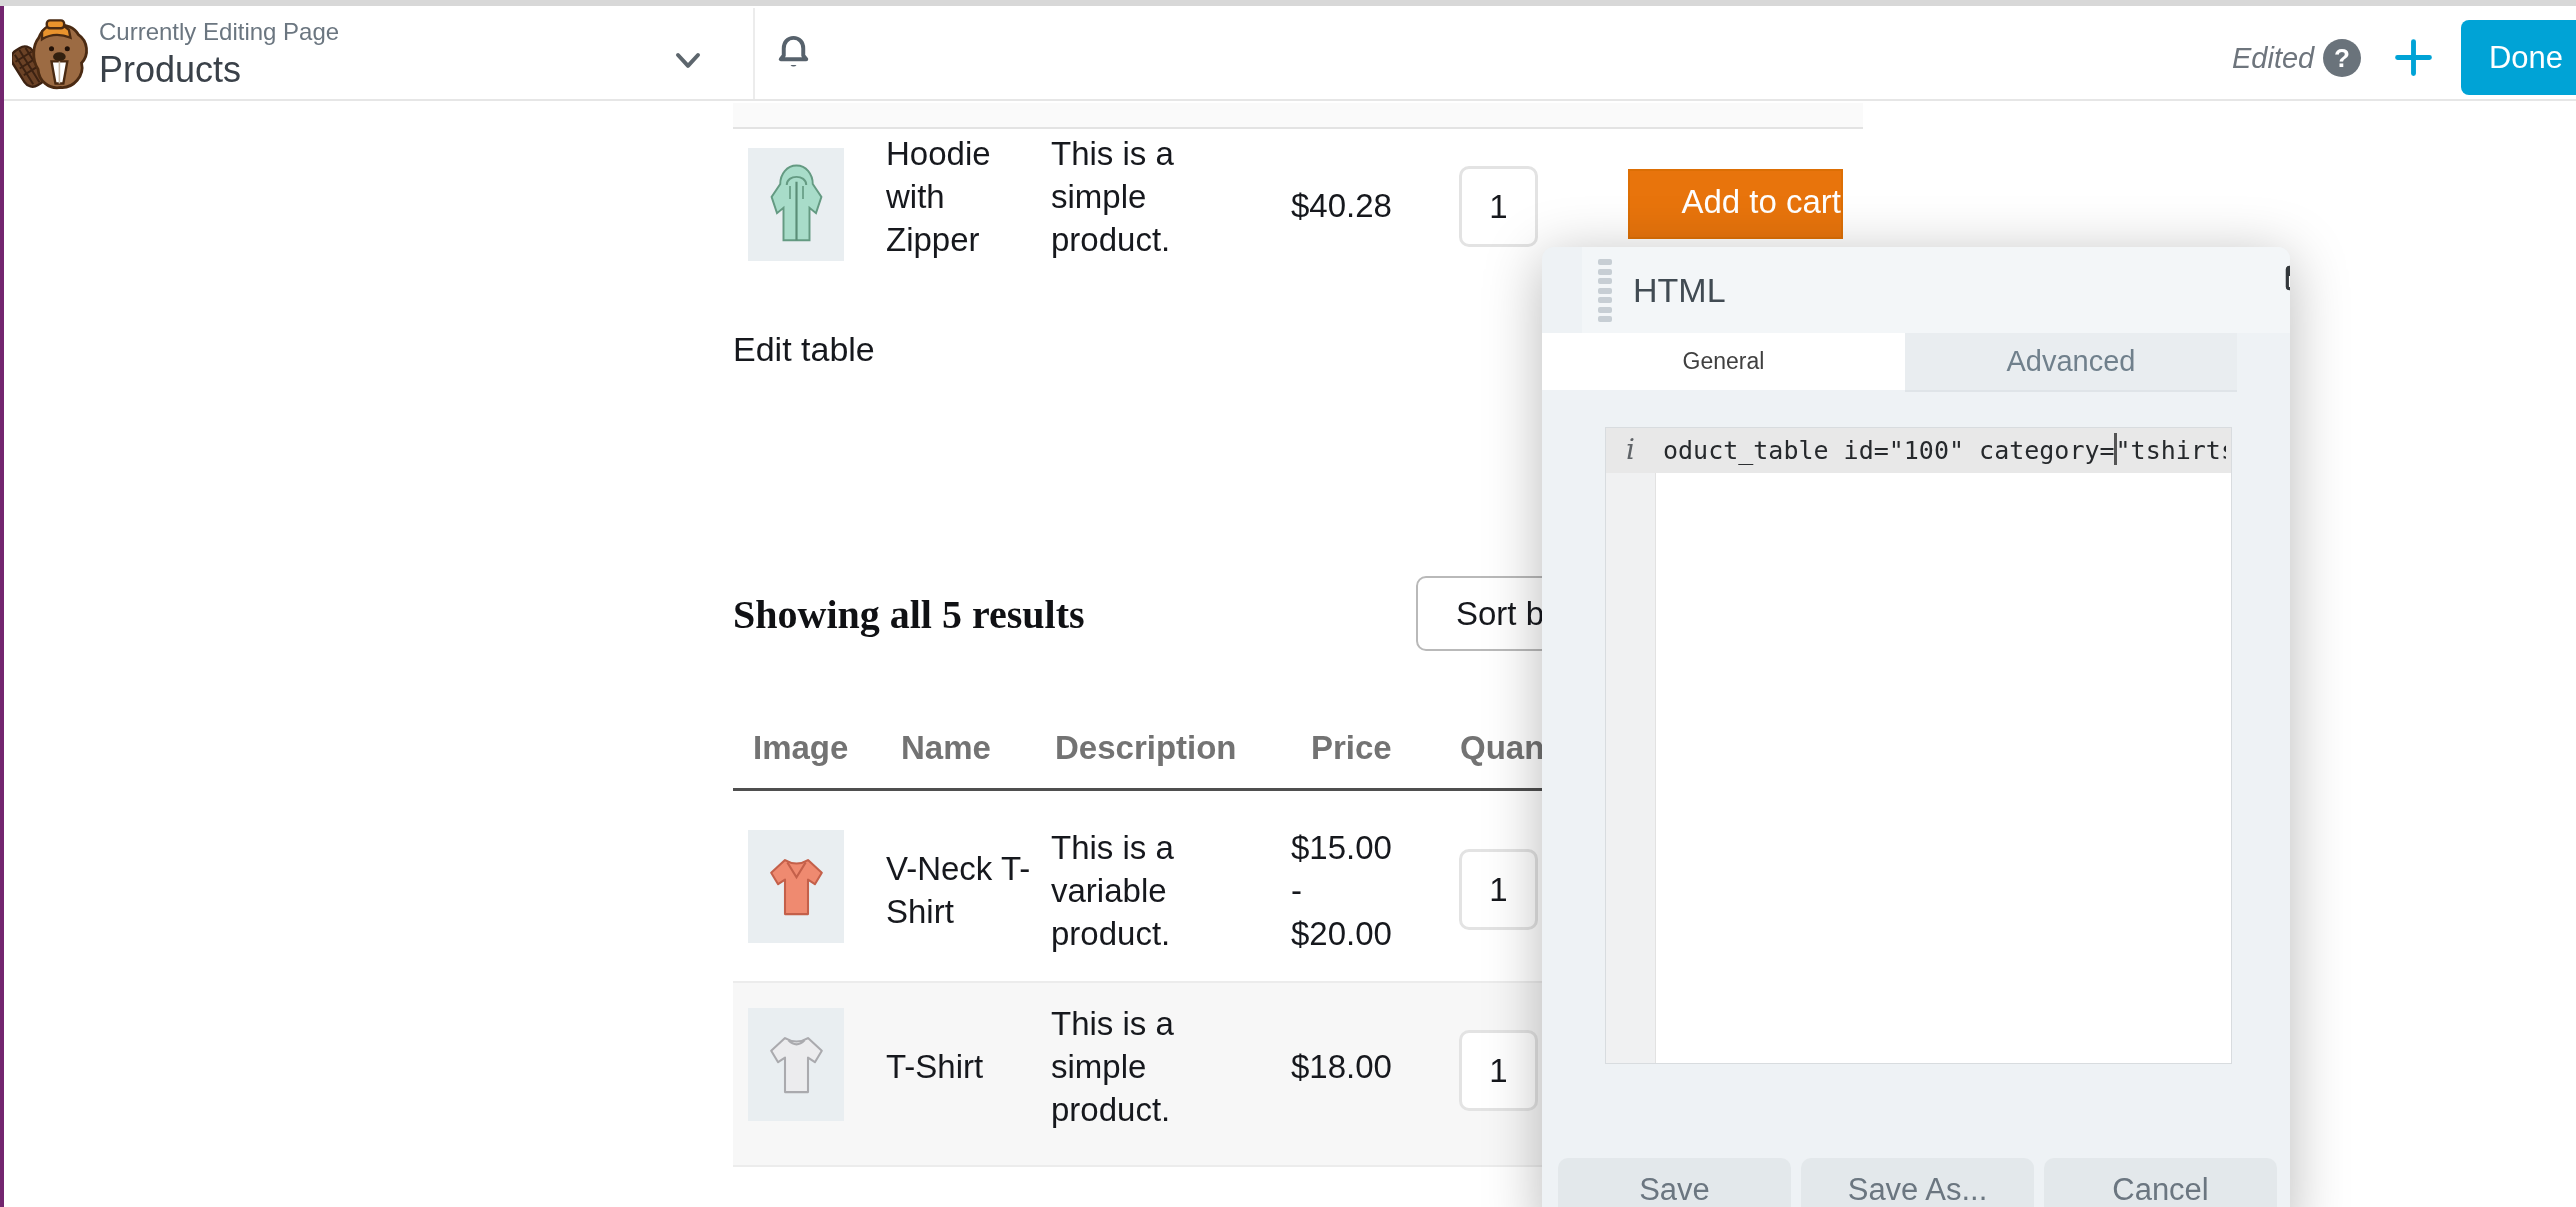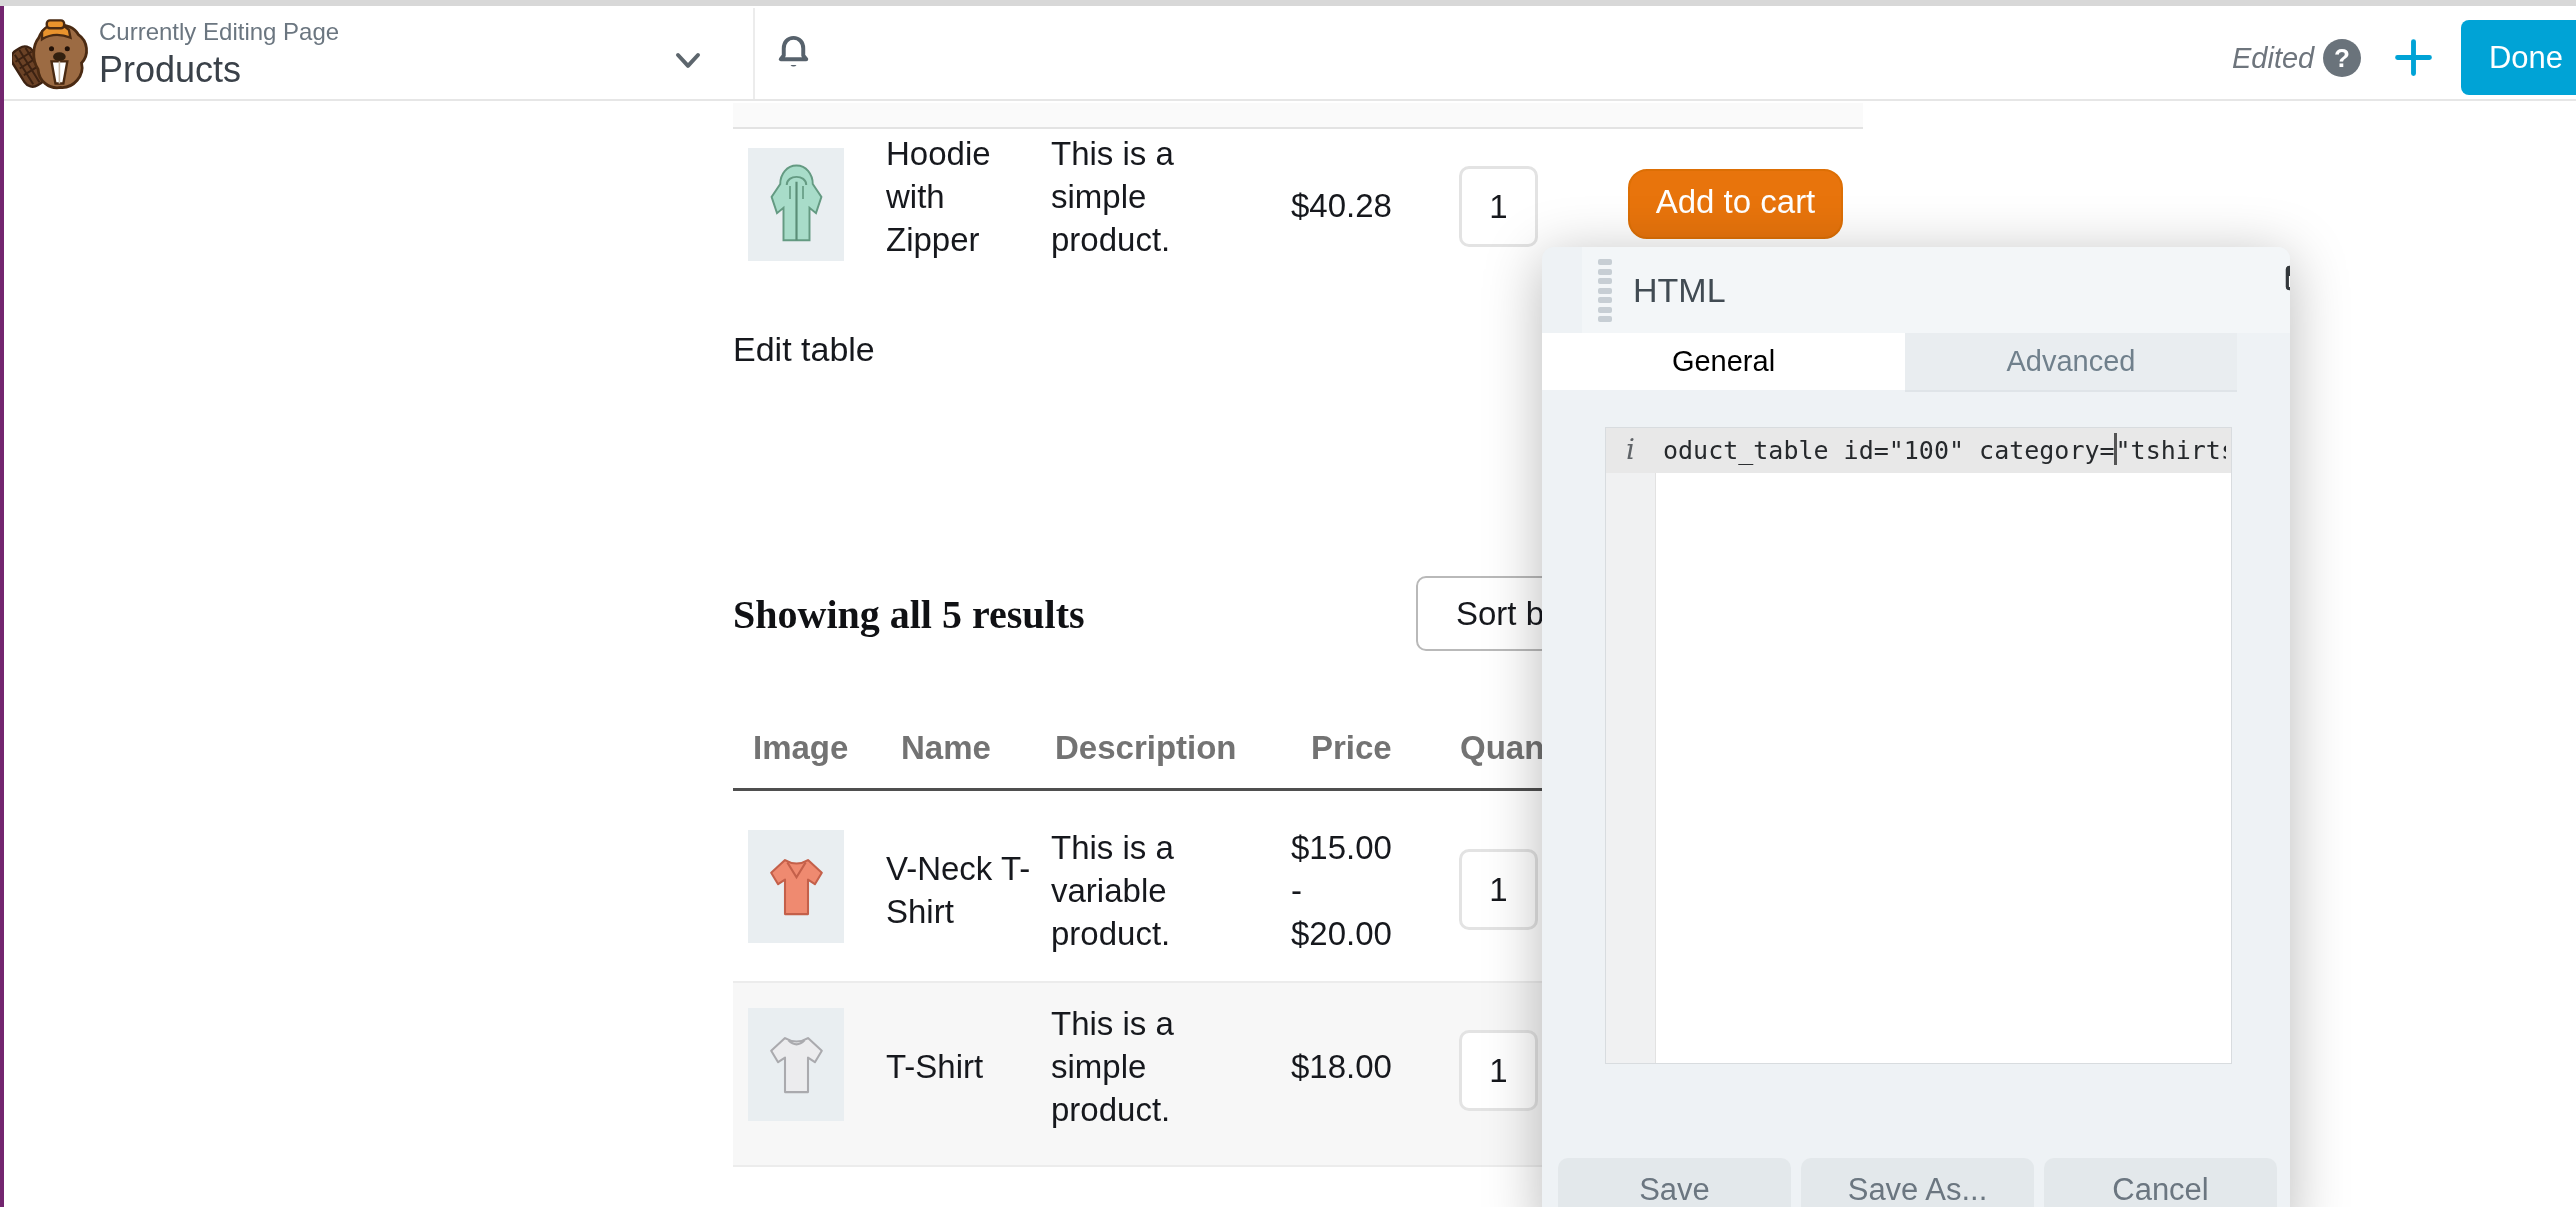--- a/index.html
+++ b/index.html
@@ -20,40 +20,40 @@
   #plus{left:2391px;top:29px;width:45px;height:45px;cursor:pointer;}
   #done-btn{left:2461px;top:14px;width:130px;height:75px;background:#00a3d6;border-radius:8px;
     color:#fff;font-size:31px;text-align:center;line-height:75px;cursor:pointer;}
   
   #prev-row-strip{left:733px;top:103px;width:1130px;height:24px;background:#fafafa;border-bottom:2px solid #e3e3e3;}
   .img-box{width:96px;height:113px;background:#e9eef1;display:flex;align-items:center;justify-content:center;}
   .cell-text{font-size:33px;color:#16181d;line-height:43px;}
   .qty{width:69px;height:73px;background:#fff;border:3px solid #e3e3e3;border-radius:10px;
     font-size:33px;color:#16181d;text-align:center;font-family:"Liberation Sans",sans-serif;}
   #add-to-cart{left:1628px;top:169px;width:211px;height:66px;background:#e8740c;border:2px solid #dd6f05;
-    border-radius:19px;color:#fff;font-size:33px;text-align:center;line-height:62px;cursor:pointer;}
+    border-radius:0;color:#fff;font-size:33px;text-align:right;line-height:62px;cursor:pointer;}
   #edit-table{left:733px;top:330px;font-size:34px;color:#16181d;
     text-decoration-thickness:3px;text-underline-offset:8px;cursor:pointer;}
   #results-heading{left:733px;top:591px;font-size:40px;font-weight:bold;color:#101114;font-family:Liberation Serif, serif;}
   #sort-box{left:1416px;top:576px;width:198px;height:71px;background:#fff;border:2px solid #b9b9b9;
     border-radius:10px;font-size:33px;color:#16181d;line-height:71px;padding-left:38px;cursor:pointer;}
   .th{font-size:33px;font-weight:bold;color:#737373;top:729px;}
   #header-rule{left:733px;top:788px;width:1130px;height:3px;background:#4f4f4f;}
   .row-sep{left:733px;width:1130px;height:2px;background:#ececec;}
   #row2-bg{left:733px;top:983px;width:1130px;height:183px;background:#f7f7f7;}
   
   #panel{left:1542px;top:247px;width:748px;height:988px;background:#eef2f5;border-radius:12px 12px 0 0;
     box-shadow:0 10px 59px rgba(0,0,0,0.28);overflow:hidden;z-index:50;}
   #panel-header{left:0;top:0;width:748px;height:86px;background:#f3f6f8;cursor:move;margin-left:40px;}
   #drag-handle{left:16px;top:12px;width:16px;height:63px;display:flex;flex-direction:column;justify-content:space-between;}
   #drag-handle span{display:block;width:14px;height:6px;border-radius:2px;background:#c7ced4;}
   #panel-title{left:51px;top:24px;font-size:34px;color:#414b53;}
   #win-icon{left:702px;top:16px;width:32px;height:30px;cursor:pointer;}
-  #tab-general{left:0;top:86px;width:363px;height:57px;background:#fff;color:#000000;
-    font-size:29px;text-align:center;line-height:57px;cursor:pointer;}
+  #tab-general{left:0;top:86px;width:363px;height:57px;background:#fff;color:#404040;
+    font-size:23px;text-align:center;line-height:57px;cursor:pointer;}
   #tab-advanced{left:363px;top:86px;width:332px;height:57px;background:#e9edf0;color:#70808c;
     font-size:29px;text-align:center;line-height:57px;border-bottom:2px solid #dfe4e8;cursor:pointer;}
   #editor{left:63px;top:180px;width:625px;height:635px;background:#fff;border:1px solid #d8dcdf;cursor:text;}
   #gutter{left:0;top:0;width:49px;height:635px;background:#f0f1f2;border-right:1px solid #e2e2e2;}
   #active-line{left:0;top:0;width:625px;height:45px;background:#e8e8e8;}
   #gutter-marker{left:0;top:5px;width:49px;text-align:center;font-family:"DejaVu Serif",serif;
     font-style:italic;font-size:28px;color:#5f6367;}
   #code-line{left:57px;top:5px;width:563px;white-space:nowrap;overflow:hidden;
     font-family:"DejaVu Sans Mono",monospace;font-size:25px;color:#26292c;}
   #caret{display:inline-block;width:3px;height:32px;background:#555;vertical-align:text-bottom;margin:0 -1px;}

